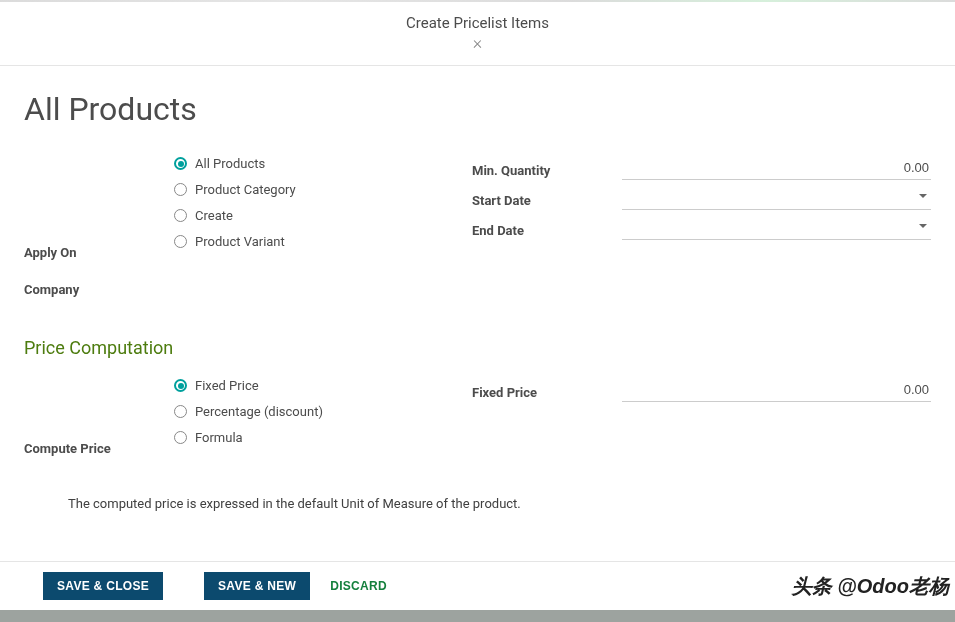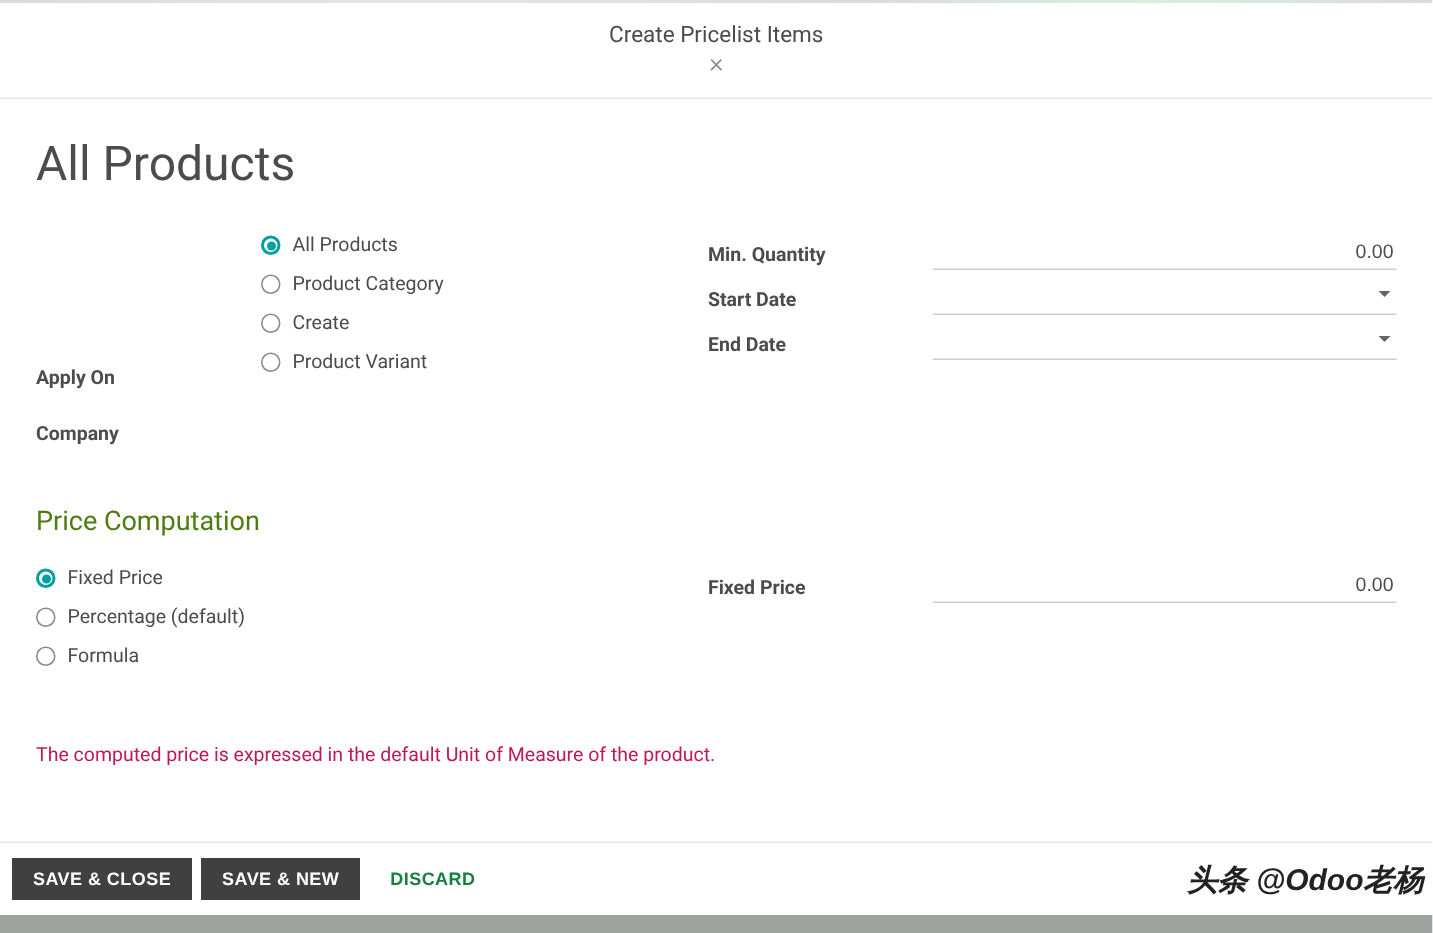--- a/index.html
+++ b/index.html
@@ -131,23 +131,24 @@
     border-top: 4px solid #666;
   }
   h2.section-title {
     font-size: 18px;
     font-weight: 400;
     color: #4d7c0f;
     margin-top: 32px;
     margin-bottom: 20px;
   }
   .hint {
-    color: #be185d;
+    color: #404040;
     font-size: 13px;
     margin-top: 32px;
+    margin-left: 44px;
   }
   .modal-footer {
     position: absolute;
     bottom: 12px;
     left: 0;
     right: 0;
     border-top: 1px solid #e5e5e5;
     padding: 10px 8px;
     display: flex;
     gap: 6px;
@@ -156,22 +157,23 @@
   }
   .btn {
     border: none;
     padding: 7px 14px;
     font-size: 12px;
     font-weight: 600;
     cursor: pointer;
     letter-spacing: 0.3px;
   }
   .btn-primary {
-    background: #404040;
+    background: #0c4a6e;
     color: #fff;
+    margin-left: 35px;
   }
   .btn-link {
     background: transparent;
     color: #15803d;
   }
   .watermark {
     position: absolute;
     right: 6px;
     bottom: 22px;
     font-size: 20px;
@@ -263,28 +265,29 @@
         <div class="field-value"></div>
       </div>
     </div>
   </div>
 
   <h2 class="section-title">Price Computation</h2>
 
   <div class="form-row">
     <div class="col-left">
       <div class="field-group">
+        <div class="field-label">Compute Price</div>
         <div class="field-value radio-list">
           <div class="radio-item">
             <span class="radio selected"></span>
             <span class="radio-label">Fixed Price</span>
           </div>
           <div class="radio-item">
             <span class="radio"></span>
-            <span class="radio-label">Percentage (default)</span>
+            <span class="radio-label">Percentage (discount)</span>
           </div>
           <div class="radio-item">
             <span class="radio"></span>
             <span class="radio-label">Formula</span>
           </div>
         </div>
       </div>
     </div>
     <div class="col-right">
       <div class="input-row">

